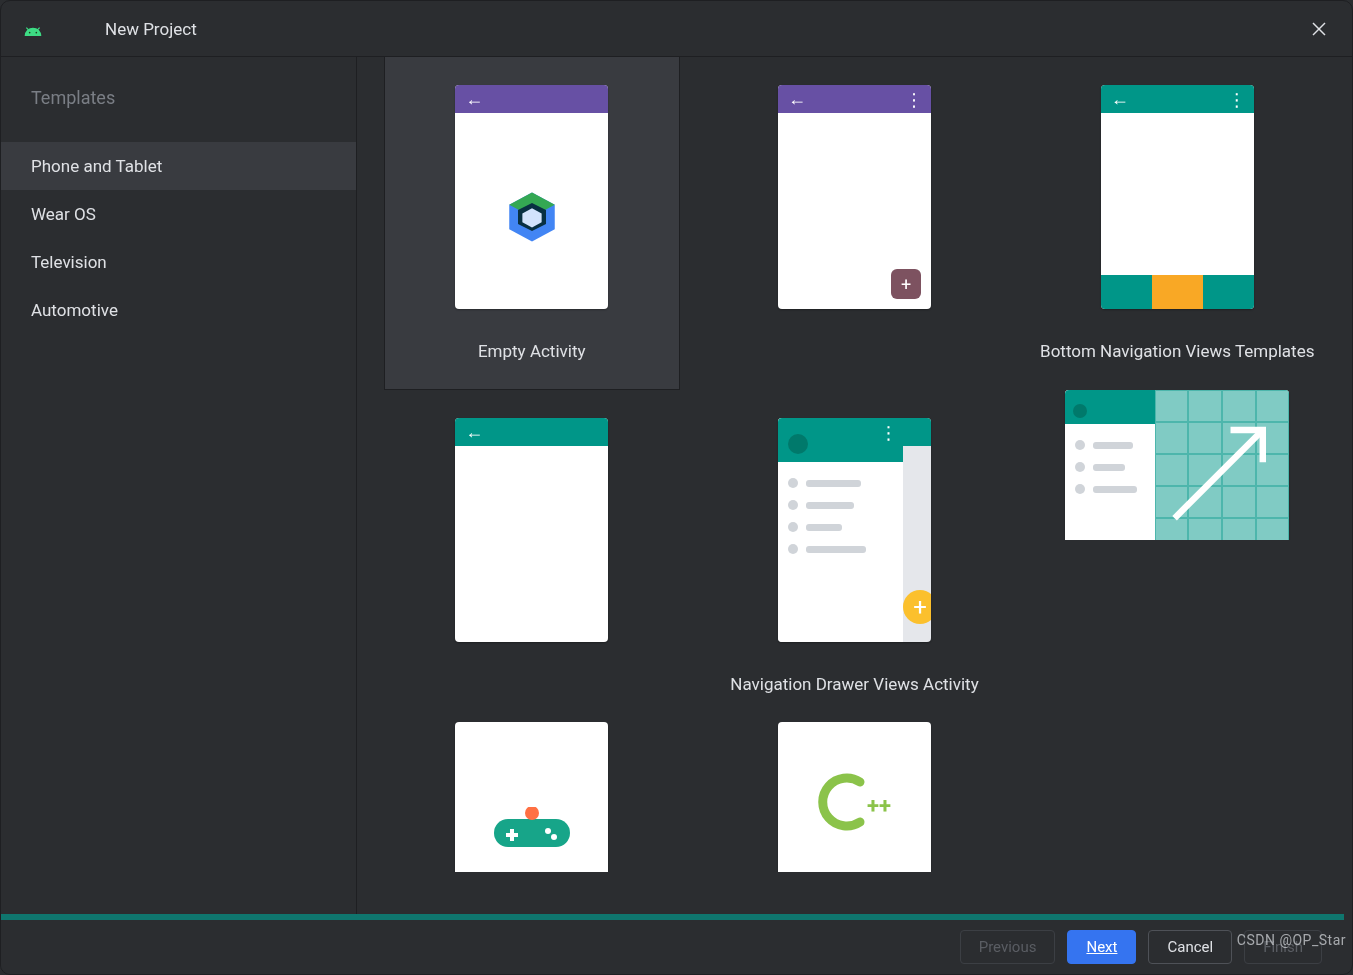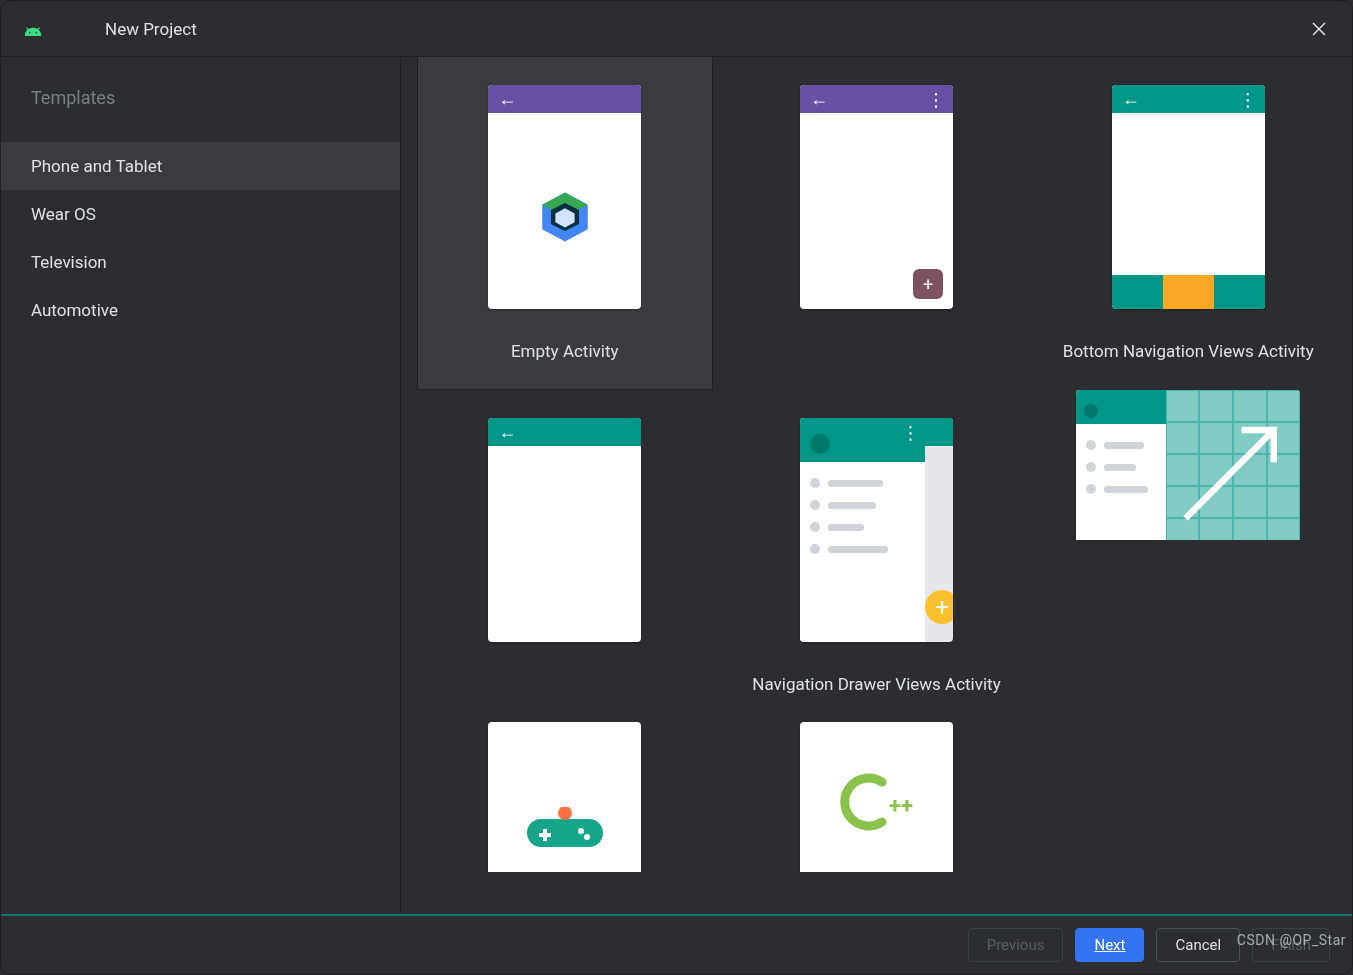--- a/index.html
+++ b/index.html
@@ -18,21 +18,21 @@
     display: flex; align-items: center;
     padding: 0 22px;
     border-bottom: 1px solid #1e1f22;
   }
   .android-icon { width: 20px; height: 12px; margin-right: 18px; }
   .title { font-size: 17px; color: #dfe1e5; margin-left: 44px; }
   .close { margin-left: auto; width:22px; height:22px; display:flex; align-items:center; justify-content:center; cursor:pointer; }
   .close svg { width:16px; height:16px; stroke:#dfe1e5; stroke-width:1.5; }
 
   .main { display:flex; height: calc(100% - 56px - 60px); }
-  .sidebar { width: 400px; border-right: 1px solid #1e1f22; padding-top: 30px; }
+  .sidebar { width: 356px; border-right: 1px solid #1e1f22; padding-top: 30px; }
   .sidebar-header { color: #7a7e85; font-size: 18px; padding: 0 30px 34px 30px; }
   .sidebar-item { font-size:17px; padding: 14px 30px; cursor:pointer; color:#dfe1e5; }
   .sidebar-item.selected { background:#393b40; }
 
   .grid-wrap { flex:1; overflow:hidden; }
   .grid {
     display:grid;
     grid-template-columns: repeat(3, 296px);
     justify-content: space-evenly;
     padding: 0 0 0 0;
@@ -99,22 +99,22 @@
   
   .compose-icon { width:56px; height:56px; }
 
   
   .game-center { position:absolute; left:0; right:0; top:60px; bottom:0; display:flex; align-items:center; justify-content:center; }
 
   
   .cpp-center { position:absolute; left:0; right:0; top:0; bottom:0; display:flex; align-items:center; justify-content:center; color:#8bc34a; font-weight:700; }
 
   .footer {
-    position:absolute; left:0; right:0; bottom:0;
-    height:60px; border-top:2px solid #0f766e;
+    position:absolute; left:0; right:8px; bottom:0;
+    height:60px; border-top:6px solid #0f766e;
     display:flex; align-items:center; justify-content:flex-end;
     gap:12px; padding: 0 22px;
     background:#2b2d30;
   }
   .btn {
     height:34px; padding:0 18px; border-radius:4px;
     display:flex; align-items:center; font-size:15px;
     border:1px solid #4e5157; background:transparent; color:#dfe1e5;
     cursor:pointer;
   }
@@ -202,21 +202,21 @@
               <span class="arrow-left">←</span>
               <span class="dots3">⋮</span>
             </div>
             <div class="botnav">
               <div class="side"></div>
                 <div class="mid"></div>
                 <div class="side"></div>
             </div>
           </div>
         </div>
-        <div class="tile-label">Bottom Navigation Views Activity</div>
+        <div class="tile-label">Bottom Navigation Views Templates</div>
       </div>
 
       <div class="tile">
         <div class="thumb-area">
           <div class="thumb">
             <div class="bar teal">
               <span class="arrow-left">←</span>
                 <span></span>
             </div>
           </div>

